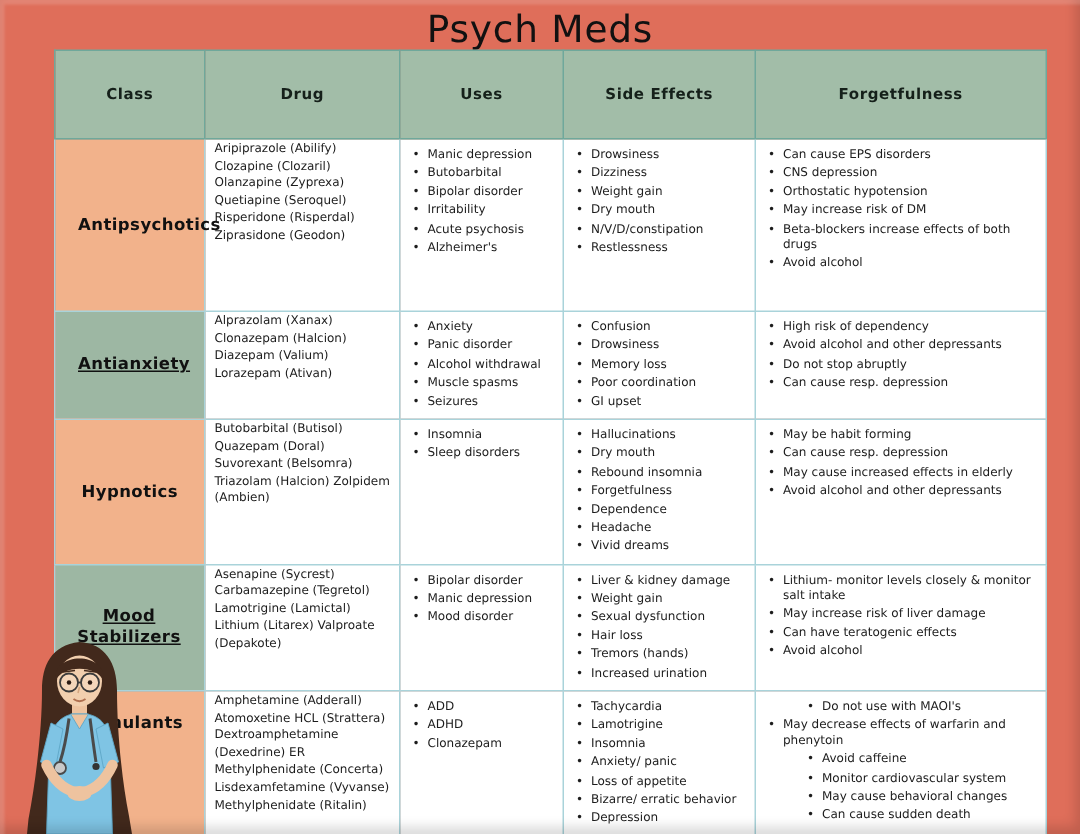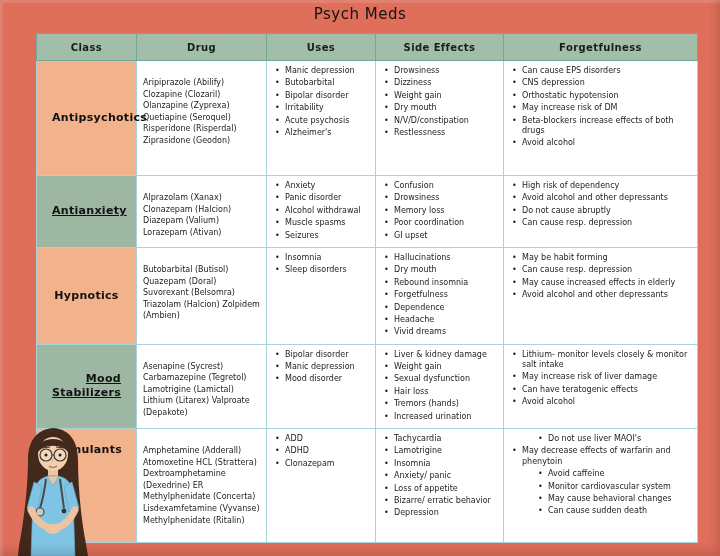--- a/index.html
+++ b/index.html
@@ -10,36 +10,36 @@
     font-family: "DejaVu Sans", "Liberation Sans", sans-serif;
     overflow:hidden;
   }
   .edge-vignette {
     position:absolute; inset:0; pointer-events:none; z-index:10;
     box-shadow: inset 3px 3px 2px rgba(255,255,255,0.16), inset -3px -5px 8px rgba(0,0,0,0.14);
   }
   .slide-title {
     position:absolute; top:5px; left:0; right:0;
     text-align:center;
-    font-size:15px; font-weight:500; letter-spacing:0.5px;
+    font-size:25px; font-weight:500; letter-spacing:0.5px;
     color: var(--title-color, #111);
   }
   table.meds {
     position:absolute; left:36px; top:33px;
     width:661px;
     border-collapse:collapse;
     table-layout:fixed;
   }
   th {
     background: var(--header-bg, #a2bda8);
     border:1px solid var(--header-border, #6fa89b);
     height:22px;
     font-size:10px; font-weight:600;
     color:#15201a; letter-spacing:0.4px;
-    text-align:center; padding:2px;
+    text-align:center; padding:18px;
   }
   td {
     background: var(--cell-bg, #fff);
     border:1px solid var(--cell-border, #a9d3da);
     vertical-align:top;
     padding:5px 4px 4px 6px;
     font-size:8px; line-height:1.3;
     color: var(--text-color, #1c1c1c);
   }
   tr.row-0 { height:115px; }
@@ -47,23 +47,23 @@
   tr.row-2 { height:82px; }
   tr.row-3 { height:82px; }
   tr.row-4 { height:114px; }
   td.class-cell {
     vertical-align:middle; text-align:center;
     font-size:11px; font-weight:700; color:#111;
     padding:15px; letter-spacing:0.3px;
   }
   td.tint-peach { background: var(--class-peach, #f2b28b); }
   td.tint-sage  { background: var(--class-sage, #9db7a3); text-decoration: underline; }
-  tr.row-3 td.class-cell { text-align:right; padding-left:14px; }
+  tr.row-3 td.class-cell { text-align:center; padding-left:14px; }
   tr.row-4 td.class-cell { vertical-align:top; padding-top:14px; }
-  td.drug-cell { line-height:1.45; padding-top:16px; }
+  td.drug-cell { line-height:1.45; padding-top:0; }
   ul.bullets { margin:0; padding:0; list-style:none; }
   ul.bullets li { position:relative; padding-left:12px; margin:0 0 2px 0; }
   ul.bullets li::before { content:"\2022"; position:absolute; left:2px; top:0; }
   ul.bullets li.indent { margin-left:26px; }
   .nurse {
     position:absolute; left:4px; bottom:0;
     width:98px; height:132px; z-index:5;
   }
 </style>
 </head>
@@ -143,21 +143,21 @@
             <li>Drowsiness</li>
             <li>Memory loss</li>
             <li>Poor coordination</li>
             <li>GI upset</li>
           </ul>
         </td>
         <td>
           <ul class="bullets">
             <li>High risk of dependency</li>
             <li>Avoid alcohol and other depressants</li>
-            <li>Do not cause abruptly</li>
+            <li>Do not stop abruptly</li>
             <li>Can cause resp. depression</li>
           </ul>
         </td>
       </tr>
       <tr class="row-2">
         <td class="class-cell tint-peach">Hypnotics</td>
         <td class="drug-cell">Butobarbital (Butisol) Quazepam (Doral) Suvorexant (Belsomra) Triazolam (Halcion) Zolpidem (Ambien)</td>
         <td>
           <ul class="bullets">
             <li>Insomnia</li>
@@ -229,21 +229,21 @@
             <li>Lamotrigine</li>
             <li>Insomnia</li>
             <li>Anxiety/ panic</li>
             <li>Loss of appetite</li>
             <li>Bizarre/ erratic behavior</li>
             <li>Depression</li>
           </ul>
         </td>
         <td>
           <ul class="bullets">
-            <li class="indent">Do not use liver MAOI's</li>
+            <li class="indent">Do not use with MAOI's</li>
             <li>May decrease effects of warfarin and phenytoin</li>
             <li class="indent">Avoid caffeine</li>
             <li class="indent">Monitor cardiovascular system</li>
             <li class="indent">May cause behavioral changes</li>
             <li class="indent">Can cause sudden death</li>
           </ul>
         </td>
       </tr>
     </tbody>
 </table>

